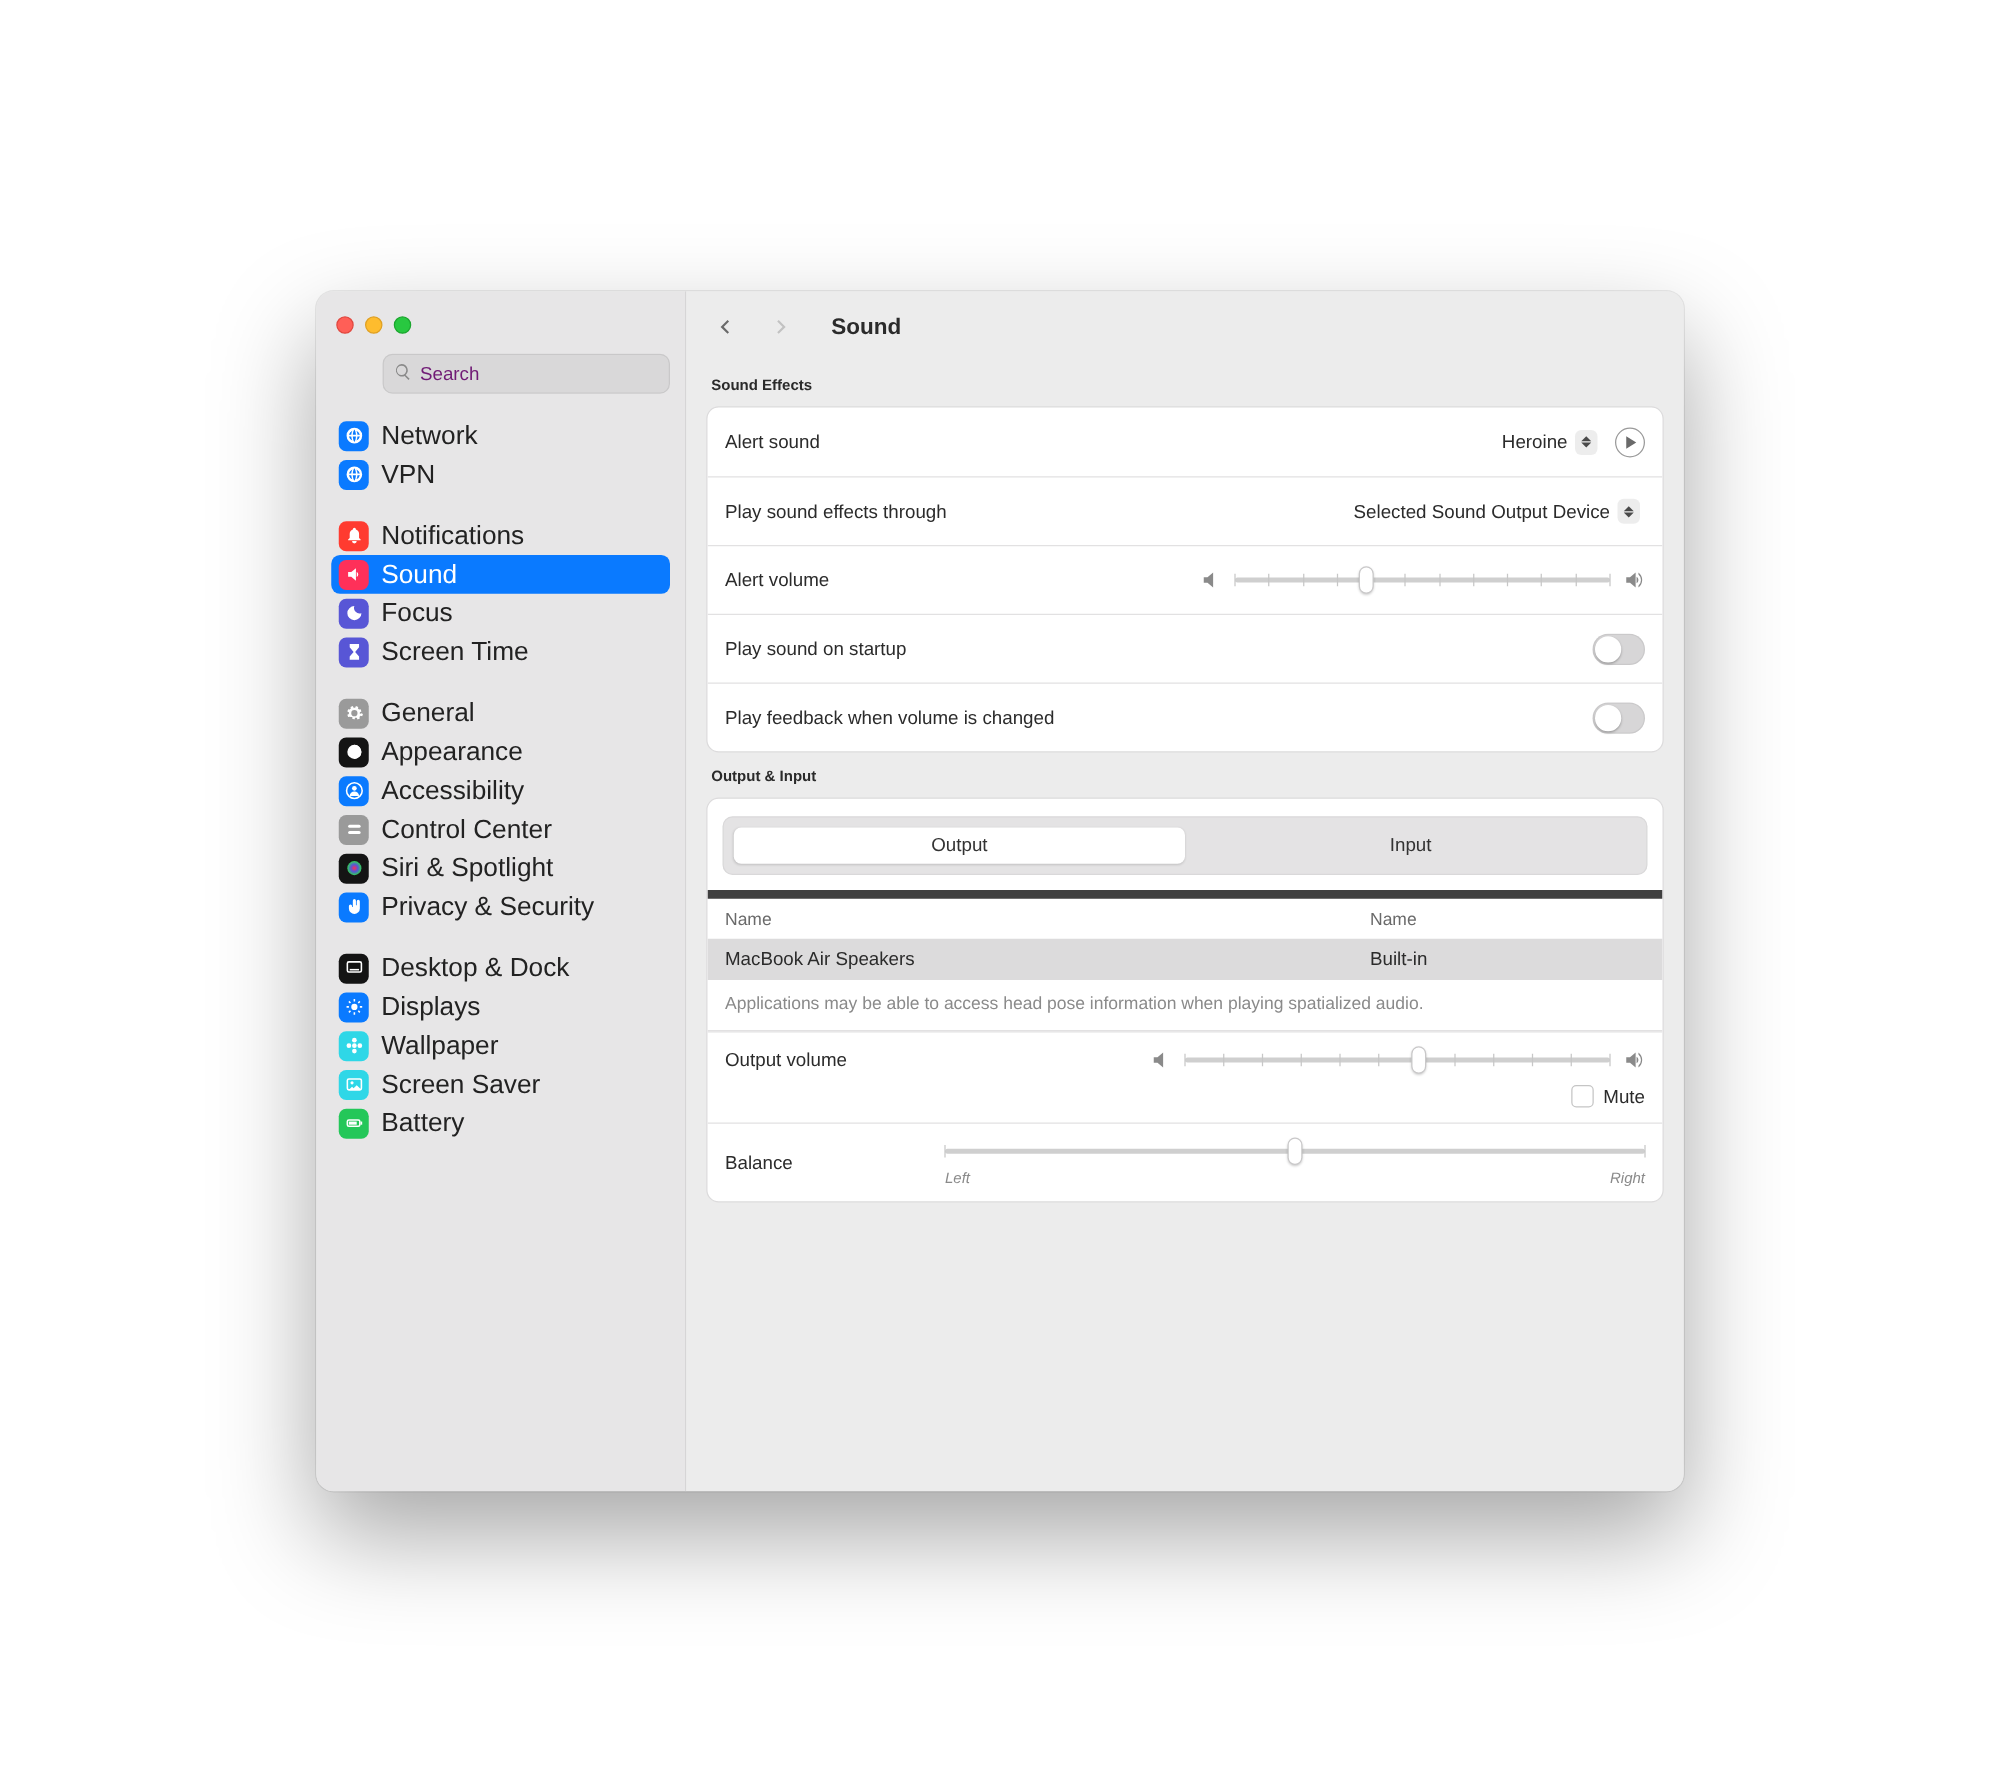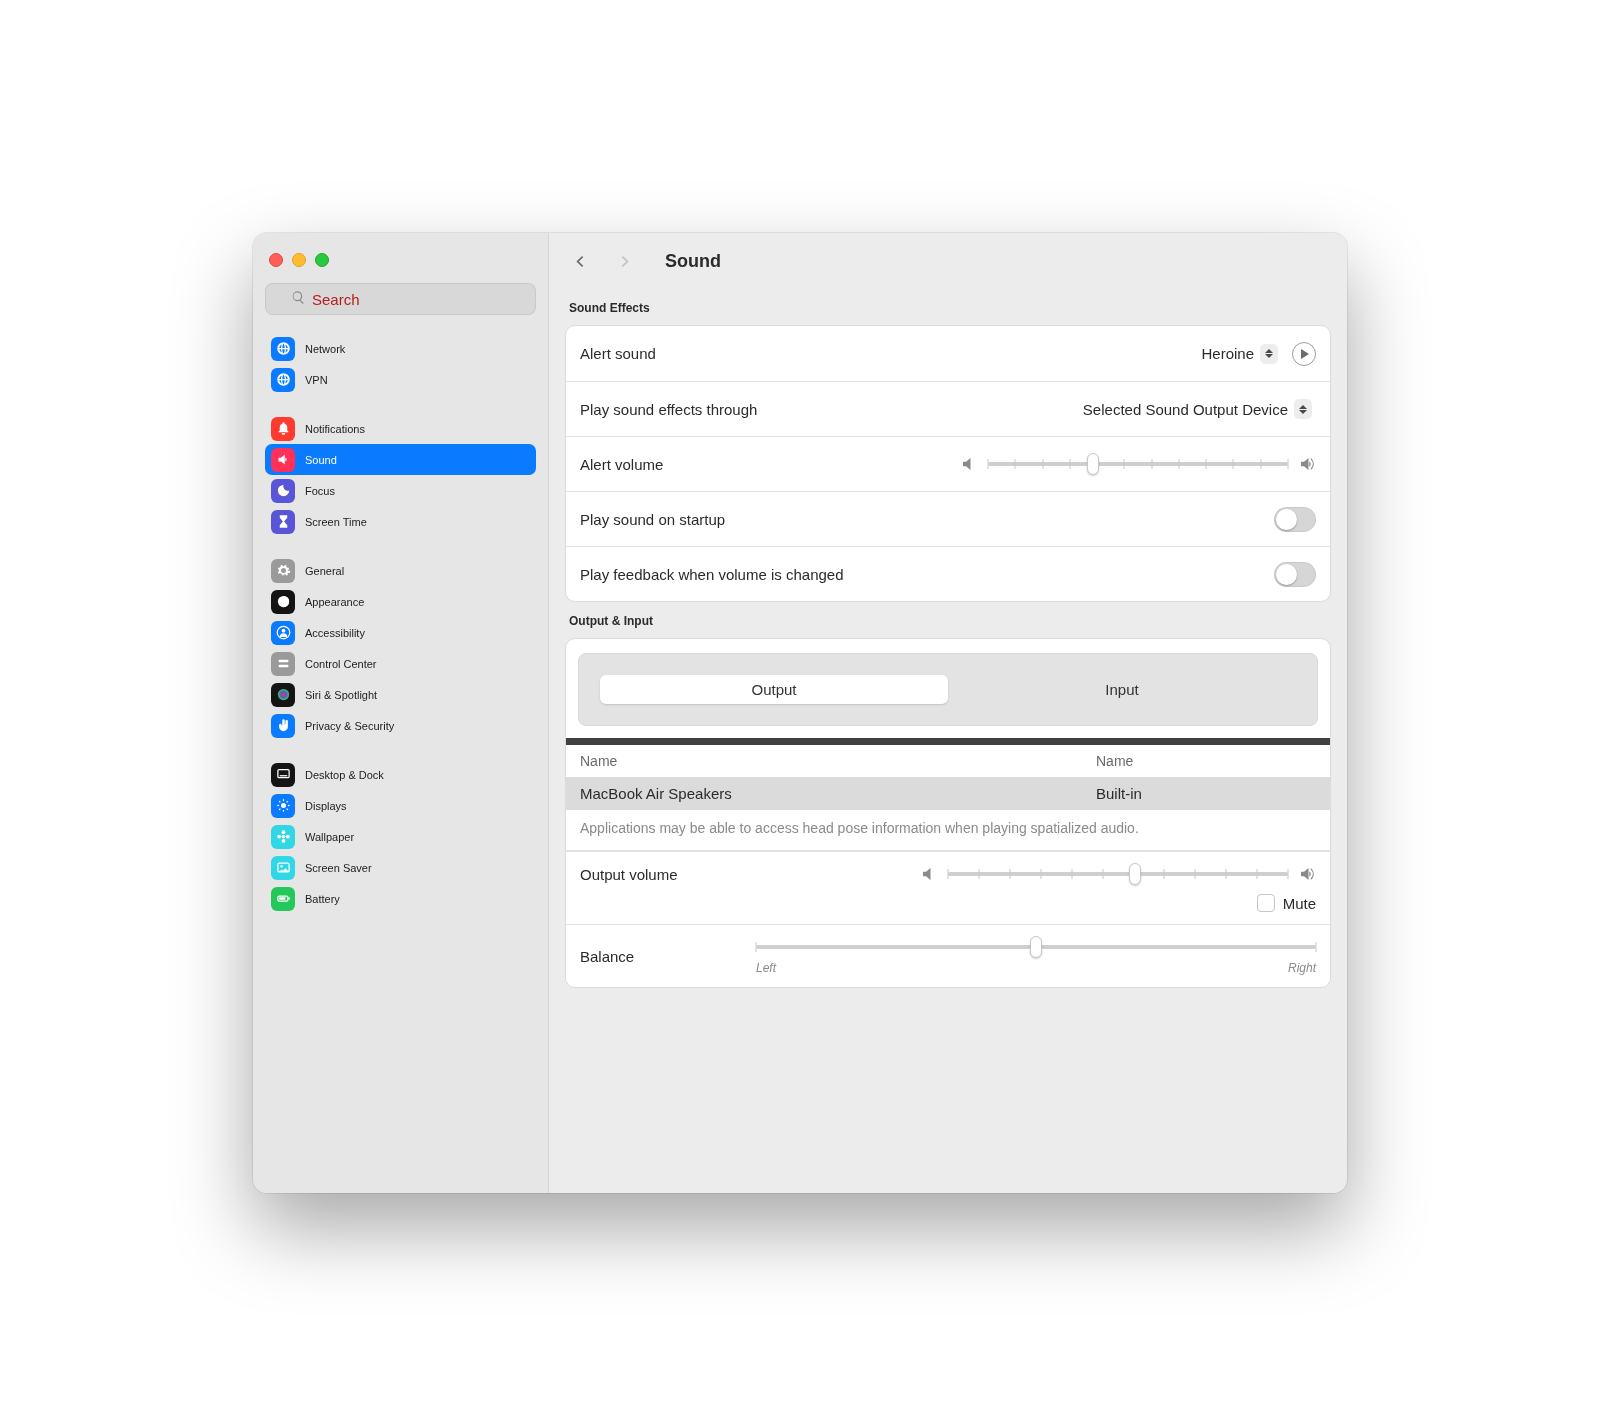--- a/index.html
+++ b/index.html
@@ -31,35 +31,36 @@
   .tl-dot { width: 14px; height: 14px; border-radius: 50%; }
   .tl-close { background: #ff5f57; border: 1px solid #e1483f; }
   .tl-min   { background: #febc2e; border: 1px solid #dfa023; }
   .tl-max   { background: #28c840; border: 1px solid #1ba62e; }
   .search {
     background: rgba(0,0,0,0.06);
     border: 1px solid rgba(0,0,0,0.08);
     border-radius: 8px;
     height: 32px;
     display: flex; align-items: center;
-    padding: 0 25px;
-    color: #b91c1c;
+    padding: 0 8px;
+    color: #701a75;
     font-size: 15px;
     gap: 6px;
     margin-bottom: 14px;
+    margin-left: 41px;
   }
   .search svg { width: 15px; height: 15px; fill: #8a8a8a; }
   .nav-group { padding: 4px 0 14px 0; }
   .nav-item {
     display: flex; align-items: center;
     height: 31px;
     border-radius: 7px;
     padding: 0 6px;
     gap: 10px;
-    font-size: 11px;
+    font-size: 21px;
     color: #222;
     cursor: default;
   }
   .nav-item.selected { background: #0a7aff; color: #fff; }
   .nav-icon {
     width: 24px; height: 24px; border-radius: 6px;
     display: inline-flex; align-items: center; justify-content: center;
     color: #fff; flex: 0 0 24px;
   }
   .nav-icon svg { width: 15px; height: 15px; fill: currentColor; }
@@ -158,21 +159,21 @@
     background: #d7d6d7; position: relative;
     box-shadow: inset 0 0 0 1px rgba(0,0,0,0.06);
   }
   .toggle::after {
     content: ""; position: absolute; width: 21px; height: 21px; background: #fff;
     border-radius: 50%; top: 2px; left: 2px;
     box-shadow: 0 1px 2px rgba(0,0,0,0.3);
   }
   
   .segmented {
-    display: flex; background: #e4e3e4; border-radius: 8px; padding: 21px;
+    display: flex; background: #e4e3e4; border-radius: 8px; padding: 8px;
     margin: 12px; border: 1px solid #d9d8d9;
   }
   .segmented .seg {
     flex: 1; text-align: center; padding: 6px 0; font-size: 15px;
     border-radius: 6px; color: #333;
   }
   .segmented .seg.active {
     background: #fff; box-shadow: 0 1px 2px rgba(0,0,0,0.15);
   }
   .table-head, .table-row {

